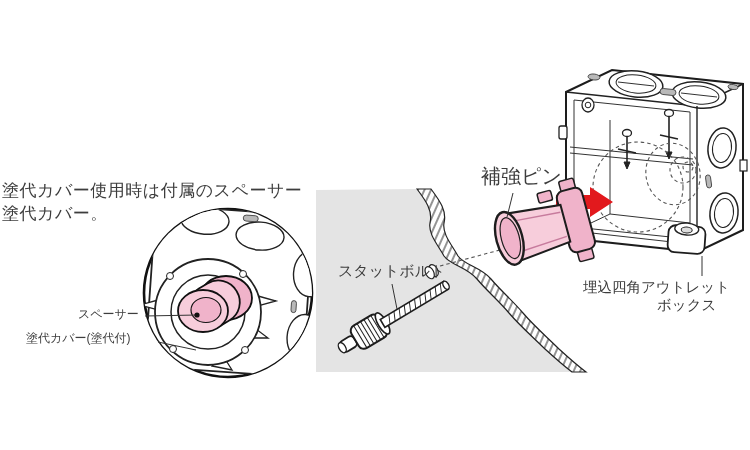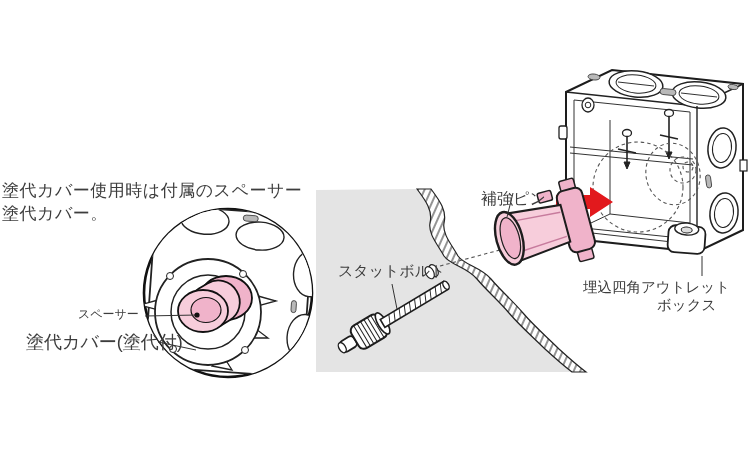--- a/index.html
+++ b/index.html
@@ -4,23 +4,23 @@
 <style>
   html,body{margin:0;padding:0;background:#fff;}
   .stage{
     position:relative;width:750px;height:390px;background:#fff;overflow:hidden;
     font-family:"Liberation Sans","DejaVu Sans",sans-serif;
     color:var(--text,#3d3d3d);
   }
   .label{position:absolute;white-space:nowrap;line-height:1.15;}
   .note{left:2px;top:179px;font-size:17px;line-height:23px;letter-spacing:.5px;}
   .lbl-spacer{left:78px;top:308px;font-size:12px;}
-  .lbl-cover{left:26px;top:332px;font-size:18px;}
+  .lbl-cover{left:26px;top:332px;font-size:12px;}
   .lbl-bolt{left:338px;top:263px;font-size:15px;font-family:Liberation Serif, serif;}
-  .lbl-pin{left:481px;top:190px;font-size:16px;}
+  .lbl-pin{left:481px;top:165px;font-size:20px;}
   .lbl-box{left:583px;top:278px;font-size:14.5px;line-height:18px;}
   .lbl-box .l2{display:block;padding-left:74px;}
   svg{position:absolute;left:0;top:0;}
   .ln{fill:none;stroke:#222;stroke-width:1.4;}
   .ln1{fill:none;stroke:#333;stroke-width:1;}
   .ln2{fill:#fff;stroke:#1d1d1d;stroke-width:2;}
   .w{fill:#fff;}
   .pinkL{fill:var(--pink_light,#f7cddb);}
   .pinkM{fill:var(--pink_mid,#f0b3ca);}
   .pinkD{stroke:var(--pink_dark,#c77b9d);}

